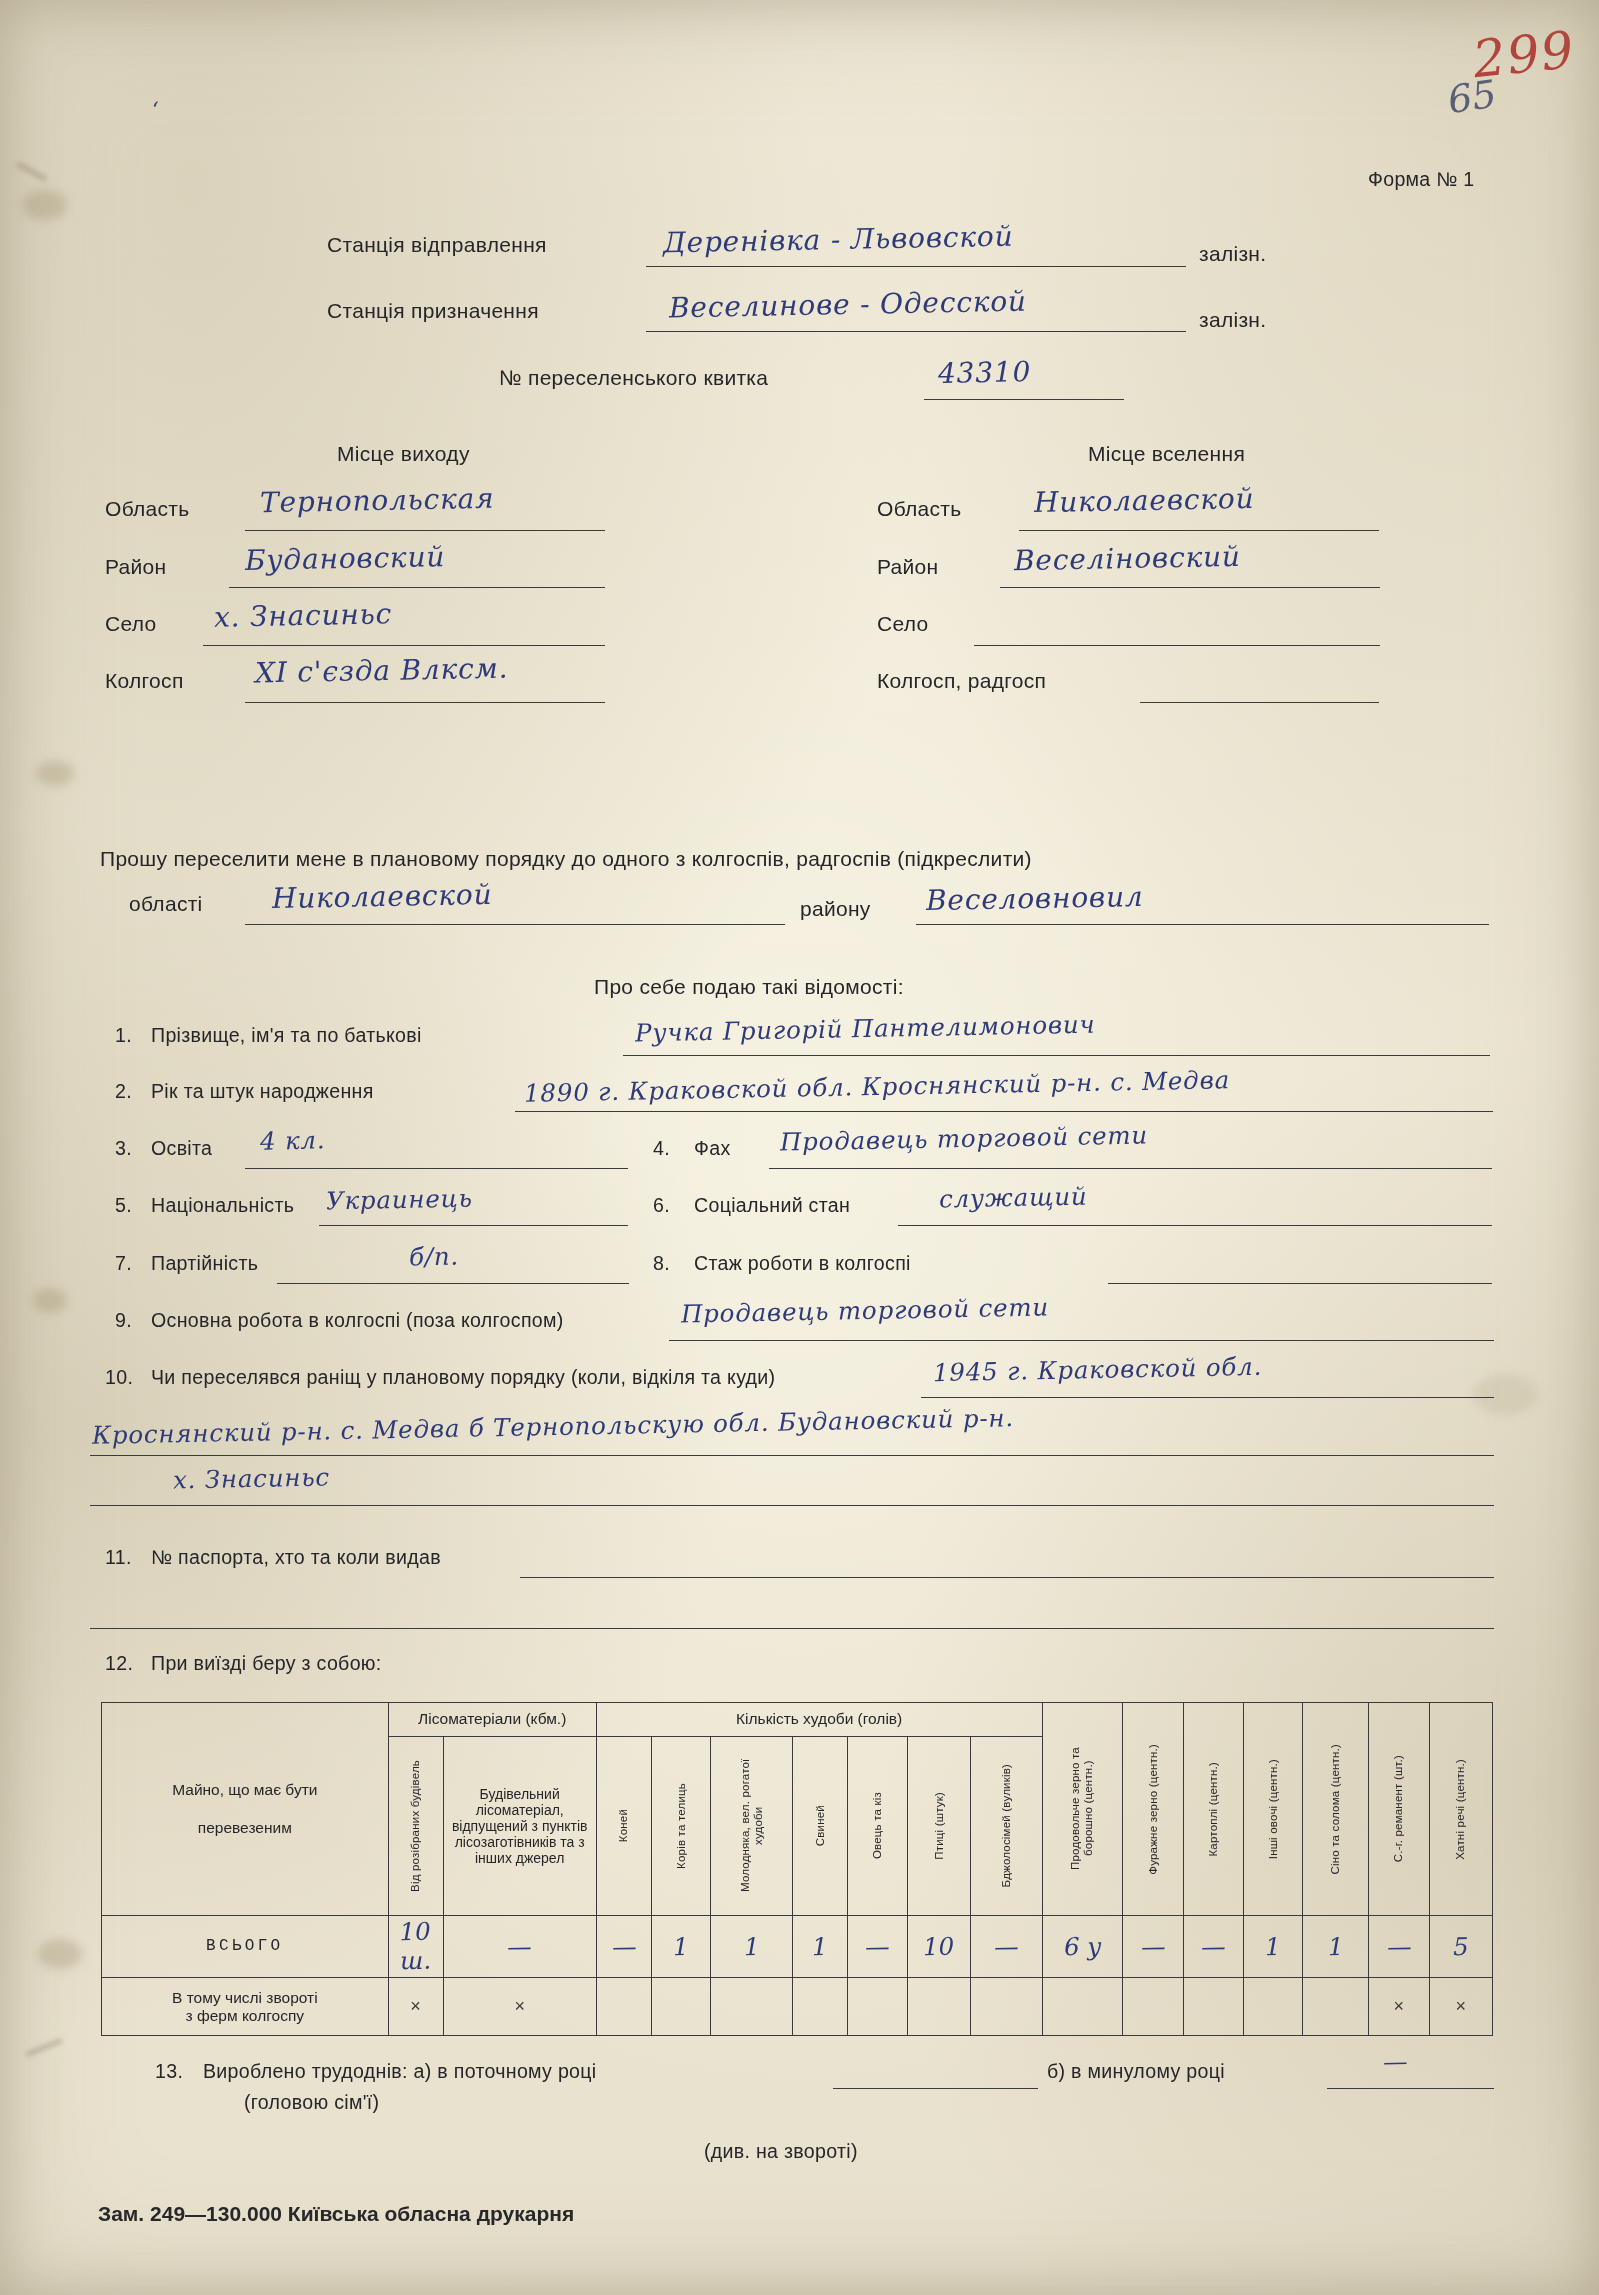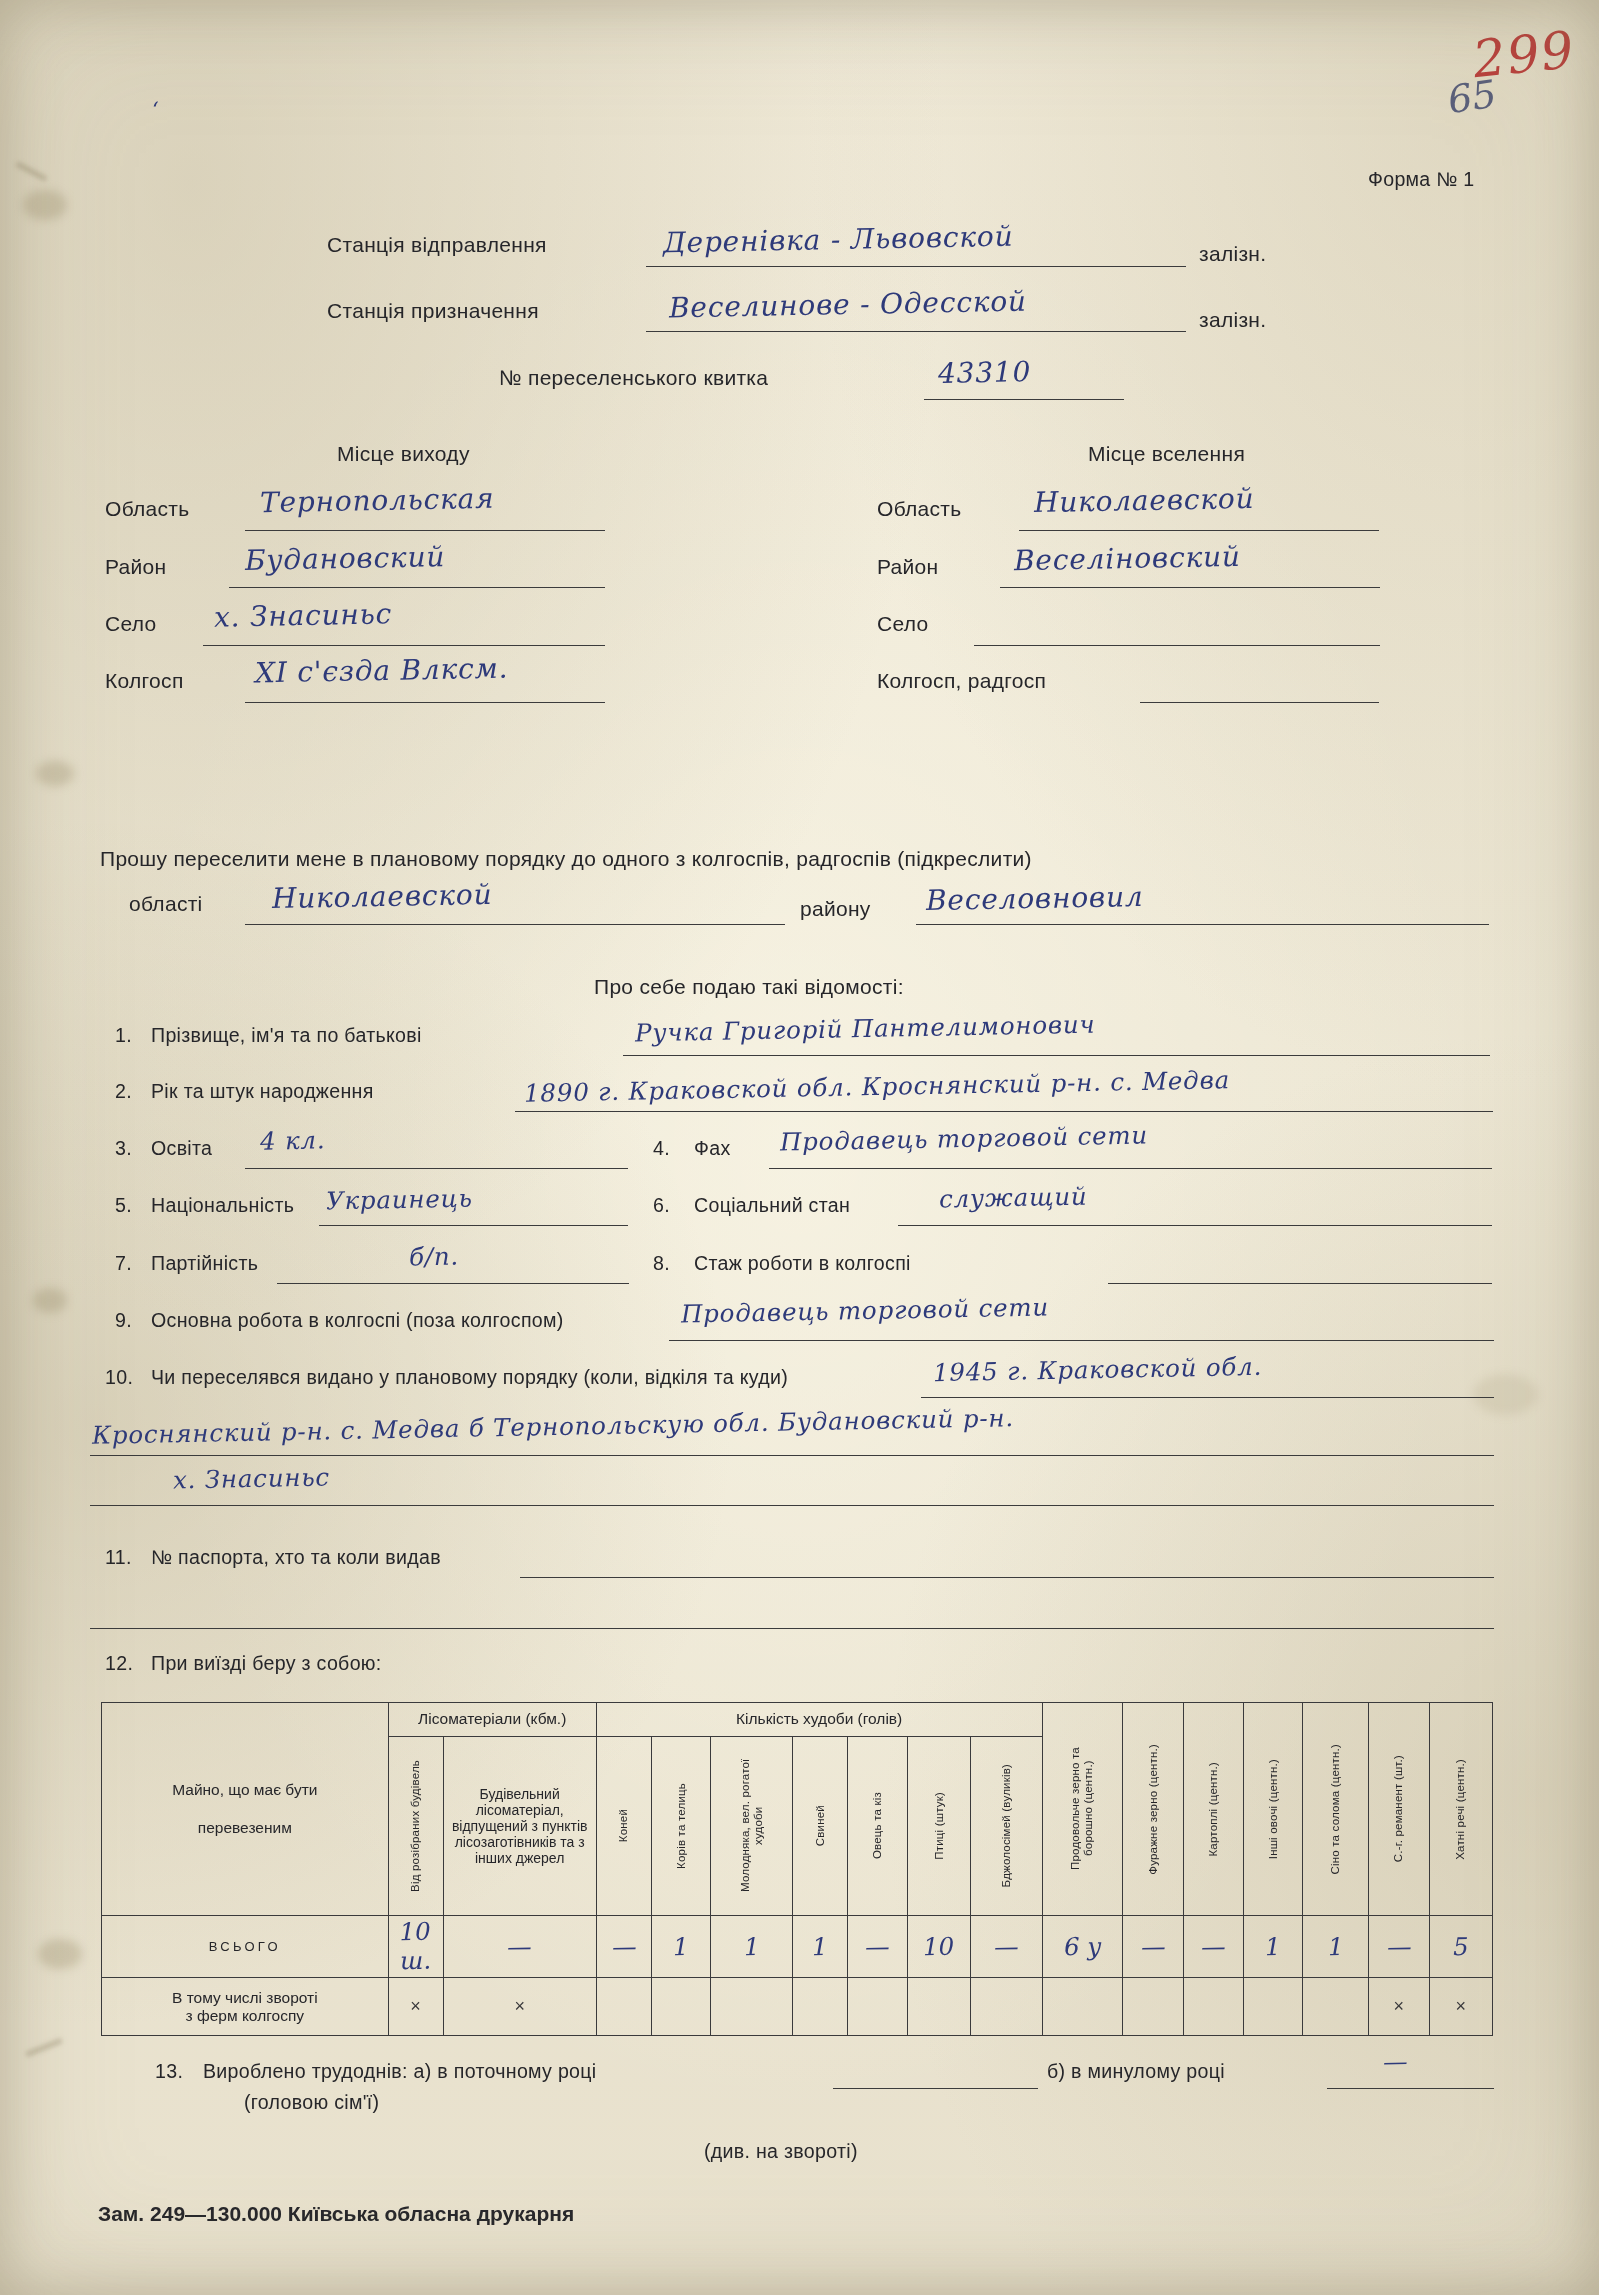--- a/index.html
+++ b/index.html
@@ -280,21 +280,21 @@
     <div class="pr md" style="left:653px;top:1252px;">8.</div>
     <div class="pr md" style="left:694px;top:1252px;">Стаж роботи в колгоспі</div>
     <div class="rule thin" style="left:1108px;top:1283px;width:384px;"></div>
 
     <div class="pr md" style="left:115px;top:1309px;">9.</div>
     <div class="pr md" style="left:151px;top:1309px;">Основна робота в колгоспі (поза колгоспом)</div>
     <div class="rule thin" style="left:669px;top:1340px;width:825px;"></div>
     <div class="hw mid" style="left:681px;top:1296px;">Продавець торговой сети</div>
 
     <div class="pr md" style="left:105px;top:1366px;">10.</div>
-    <div class="pr md" style="left:151px;top:1366px;">Чи переселявся видано у плановому порядку (коли, відкіля та куди)</div>
+    <div class="pr md" style="left:151px;top:1366px;">Чи переселявся раніщ у плановому порядку (коли, відкіля та куди)</div>
     <div class="rule thin" style="left:921px;top:1397px;width:573px;"></div>
     <div class="hw mid" style="left:933px;top:1355px;">1945 г. Краковской обл.</div>
     <div class="rule thin" style="left:90px;top:1455px;width:1404px;"></div>
     <div class="hw mid" style="left:92px;top:1412px;">Кроснянский р-н. с. Медва б Тернопольскую обл. Будановский р-н.</div>
     <div class="rule thin" style="left:90px;top:1505px;width:1404px;"></div>
     <div class="hw mid" style="left:173px;top:1464px;">х. Знасиньс</div>
 
     <div class="pr md" style="left:105px;top:1546px;">11.</div>
     <div class="pr md" style="left:151px;top:1546px;">№ паспорта, хто та коли видав</div>
     <div class="rule thin" style="left:520px;top:1577px;width:974px;"></div>
@@ -377,21 +377,21 @@
               <div class="vert">Овець та кіз</div>
             </td>
         <td>
               <div class="vert">Птиці (штук)</div>
             </td>
         <td>
               <div class="vert">Бджолосімей (вуликів)</div>
             </td>
       </tr>
       <tr class="row-total">
-        <td style="font-size:13px;letter-spacing:3.3px;">ВСЬОГО</td>
+        <td style="font-size:16px;letter-spacing:3.3px;font-family:Liberation Mono, monospace;">ВСЬОГО</td>
         <td><span class="hwcell">10 ш.</span></td>
         <td><span class="hwcell">—</span></td>
         <td><span class="hwcell">—</span></td>
         <td><span class="hwcell">1</span></td>
         <td><span class="hwcell">1</span></td>
         <td><span class="hwcell">1</span></td>
         <td><span class="hwcell">—</span></td>
         <td><span class="hwcell">10</span></td>
         <td><span class="hwcell">—</span></td>
         <td><span class="hwcell">6 у</span></td>

